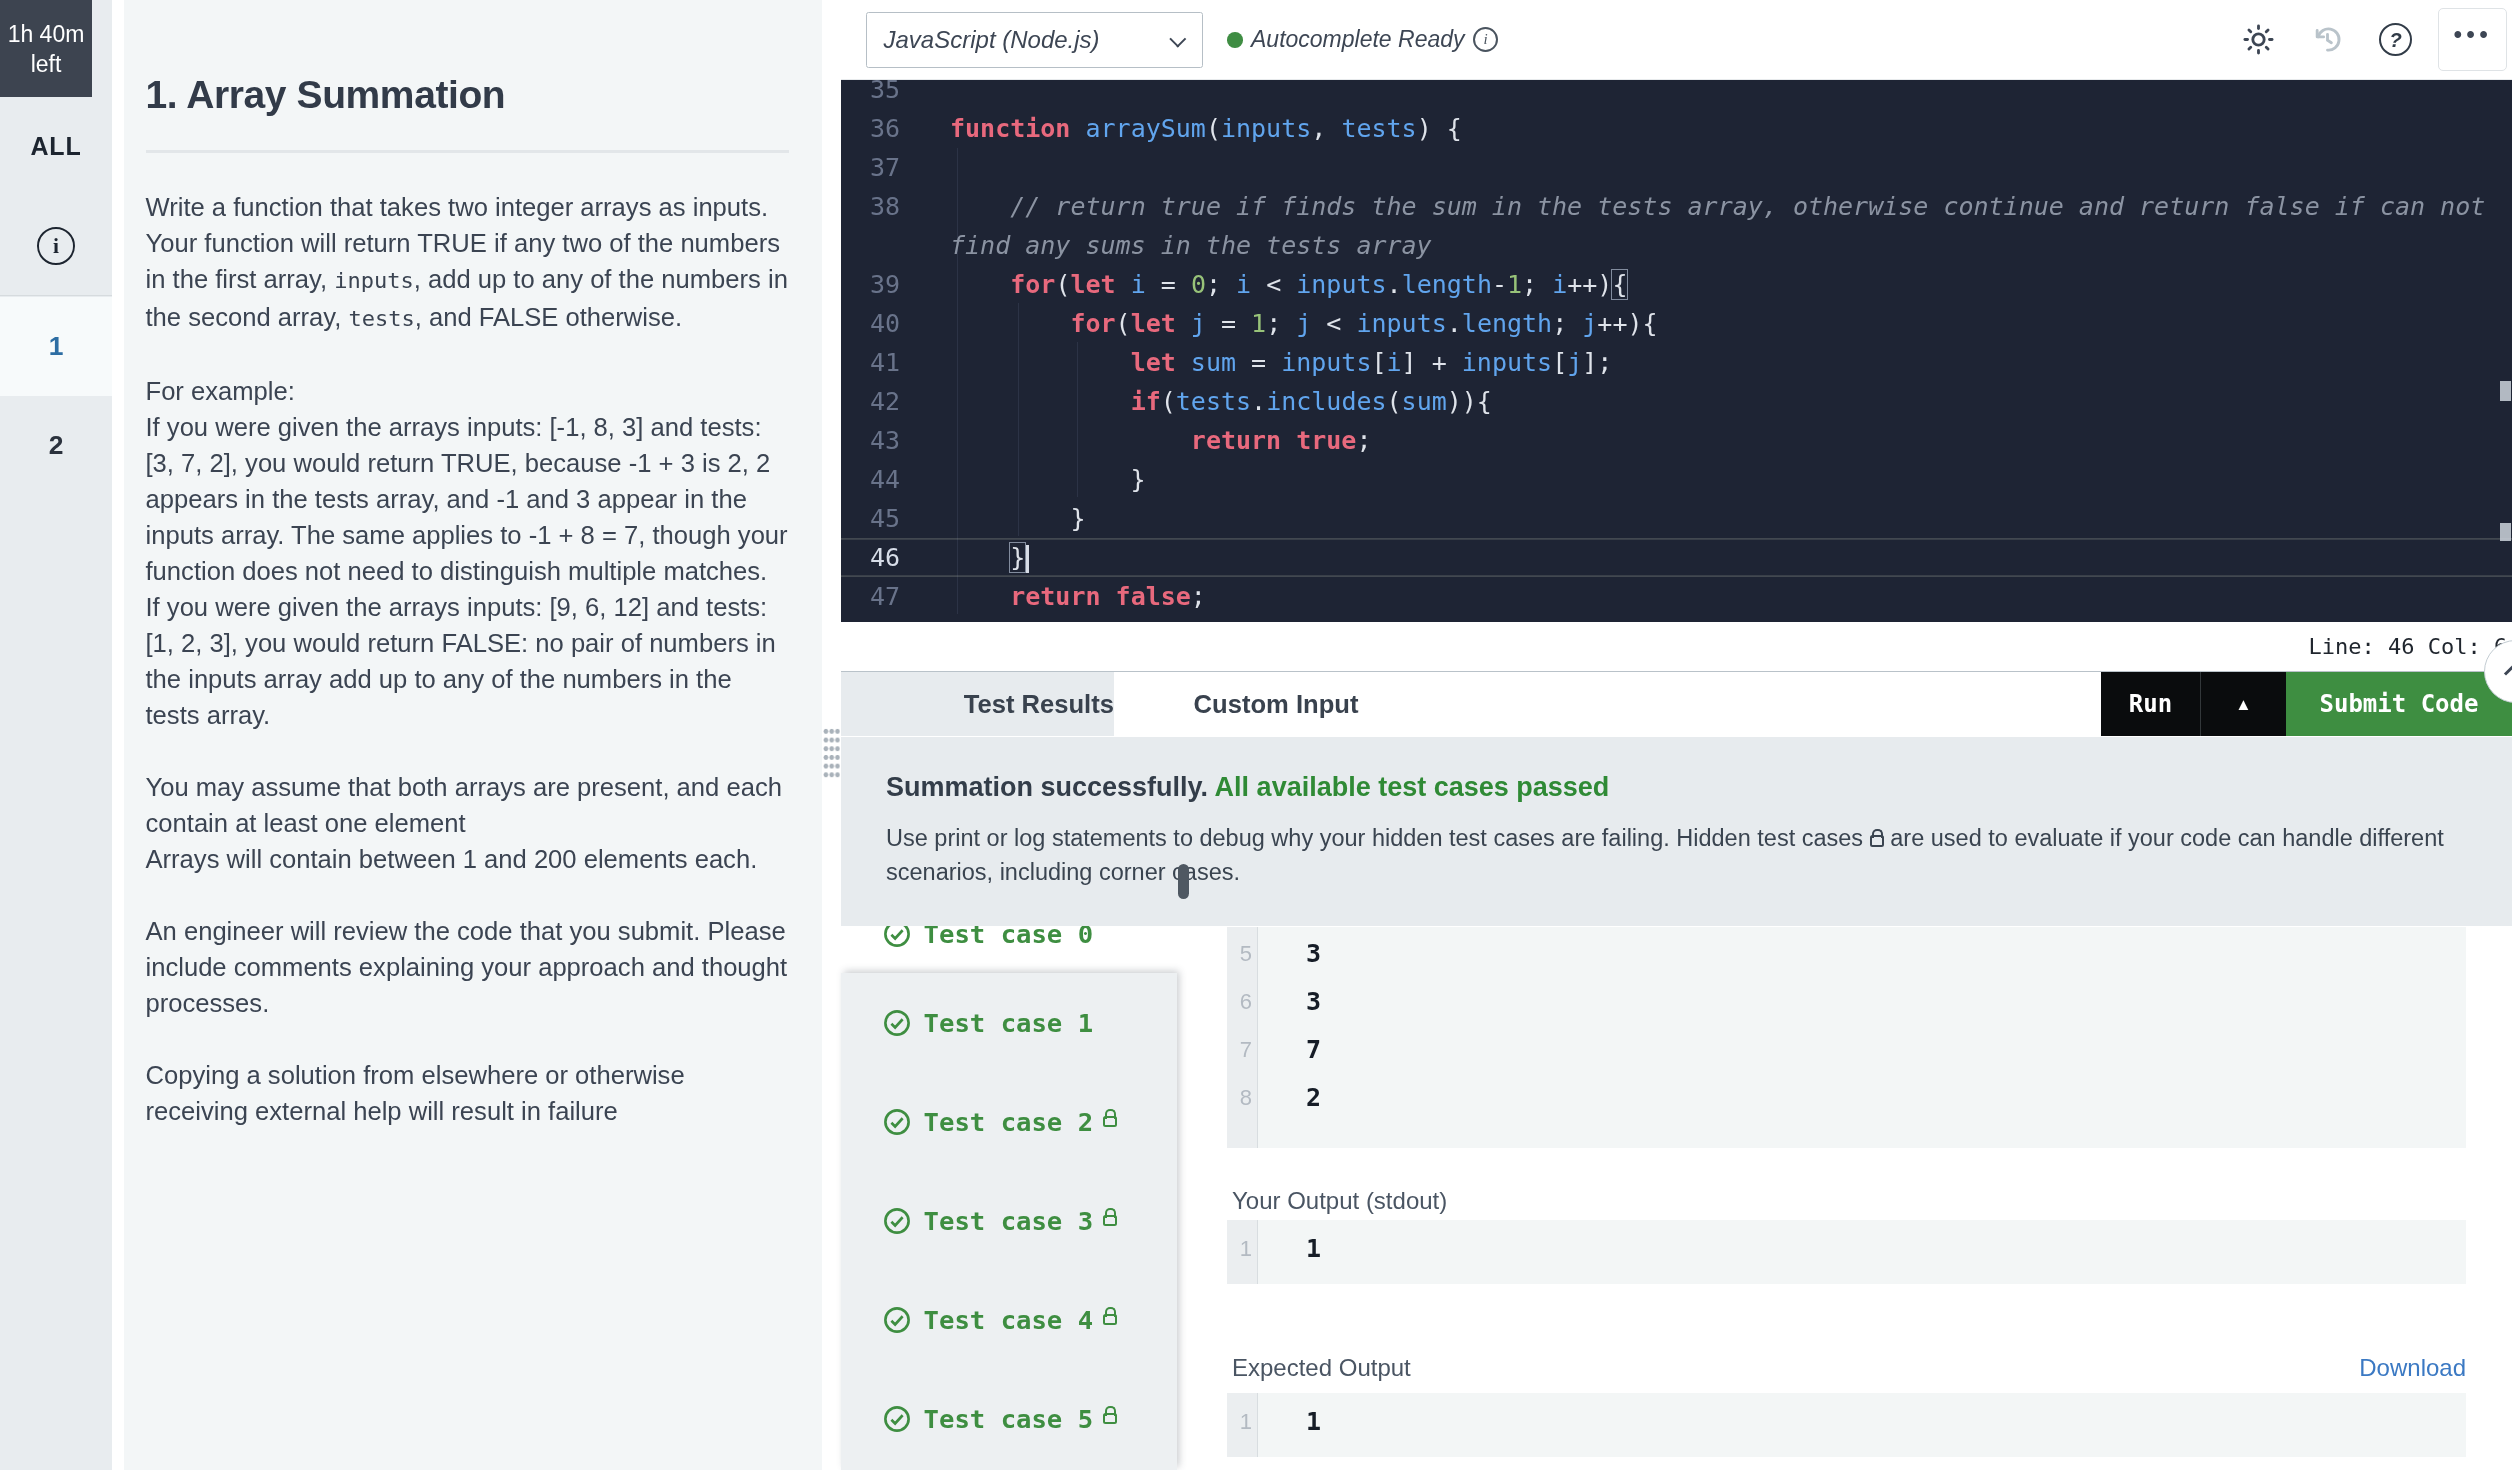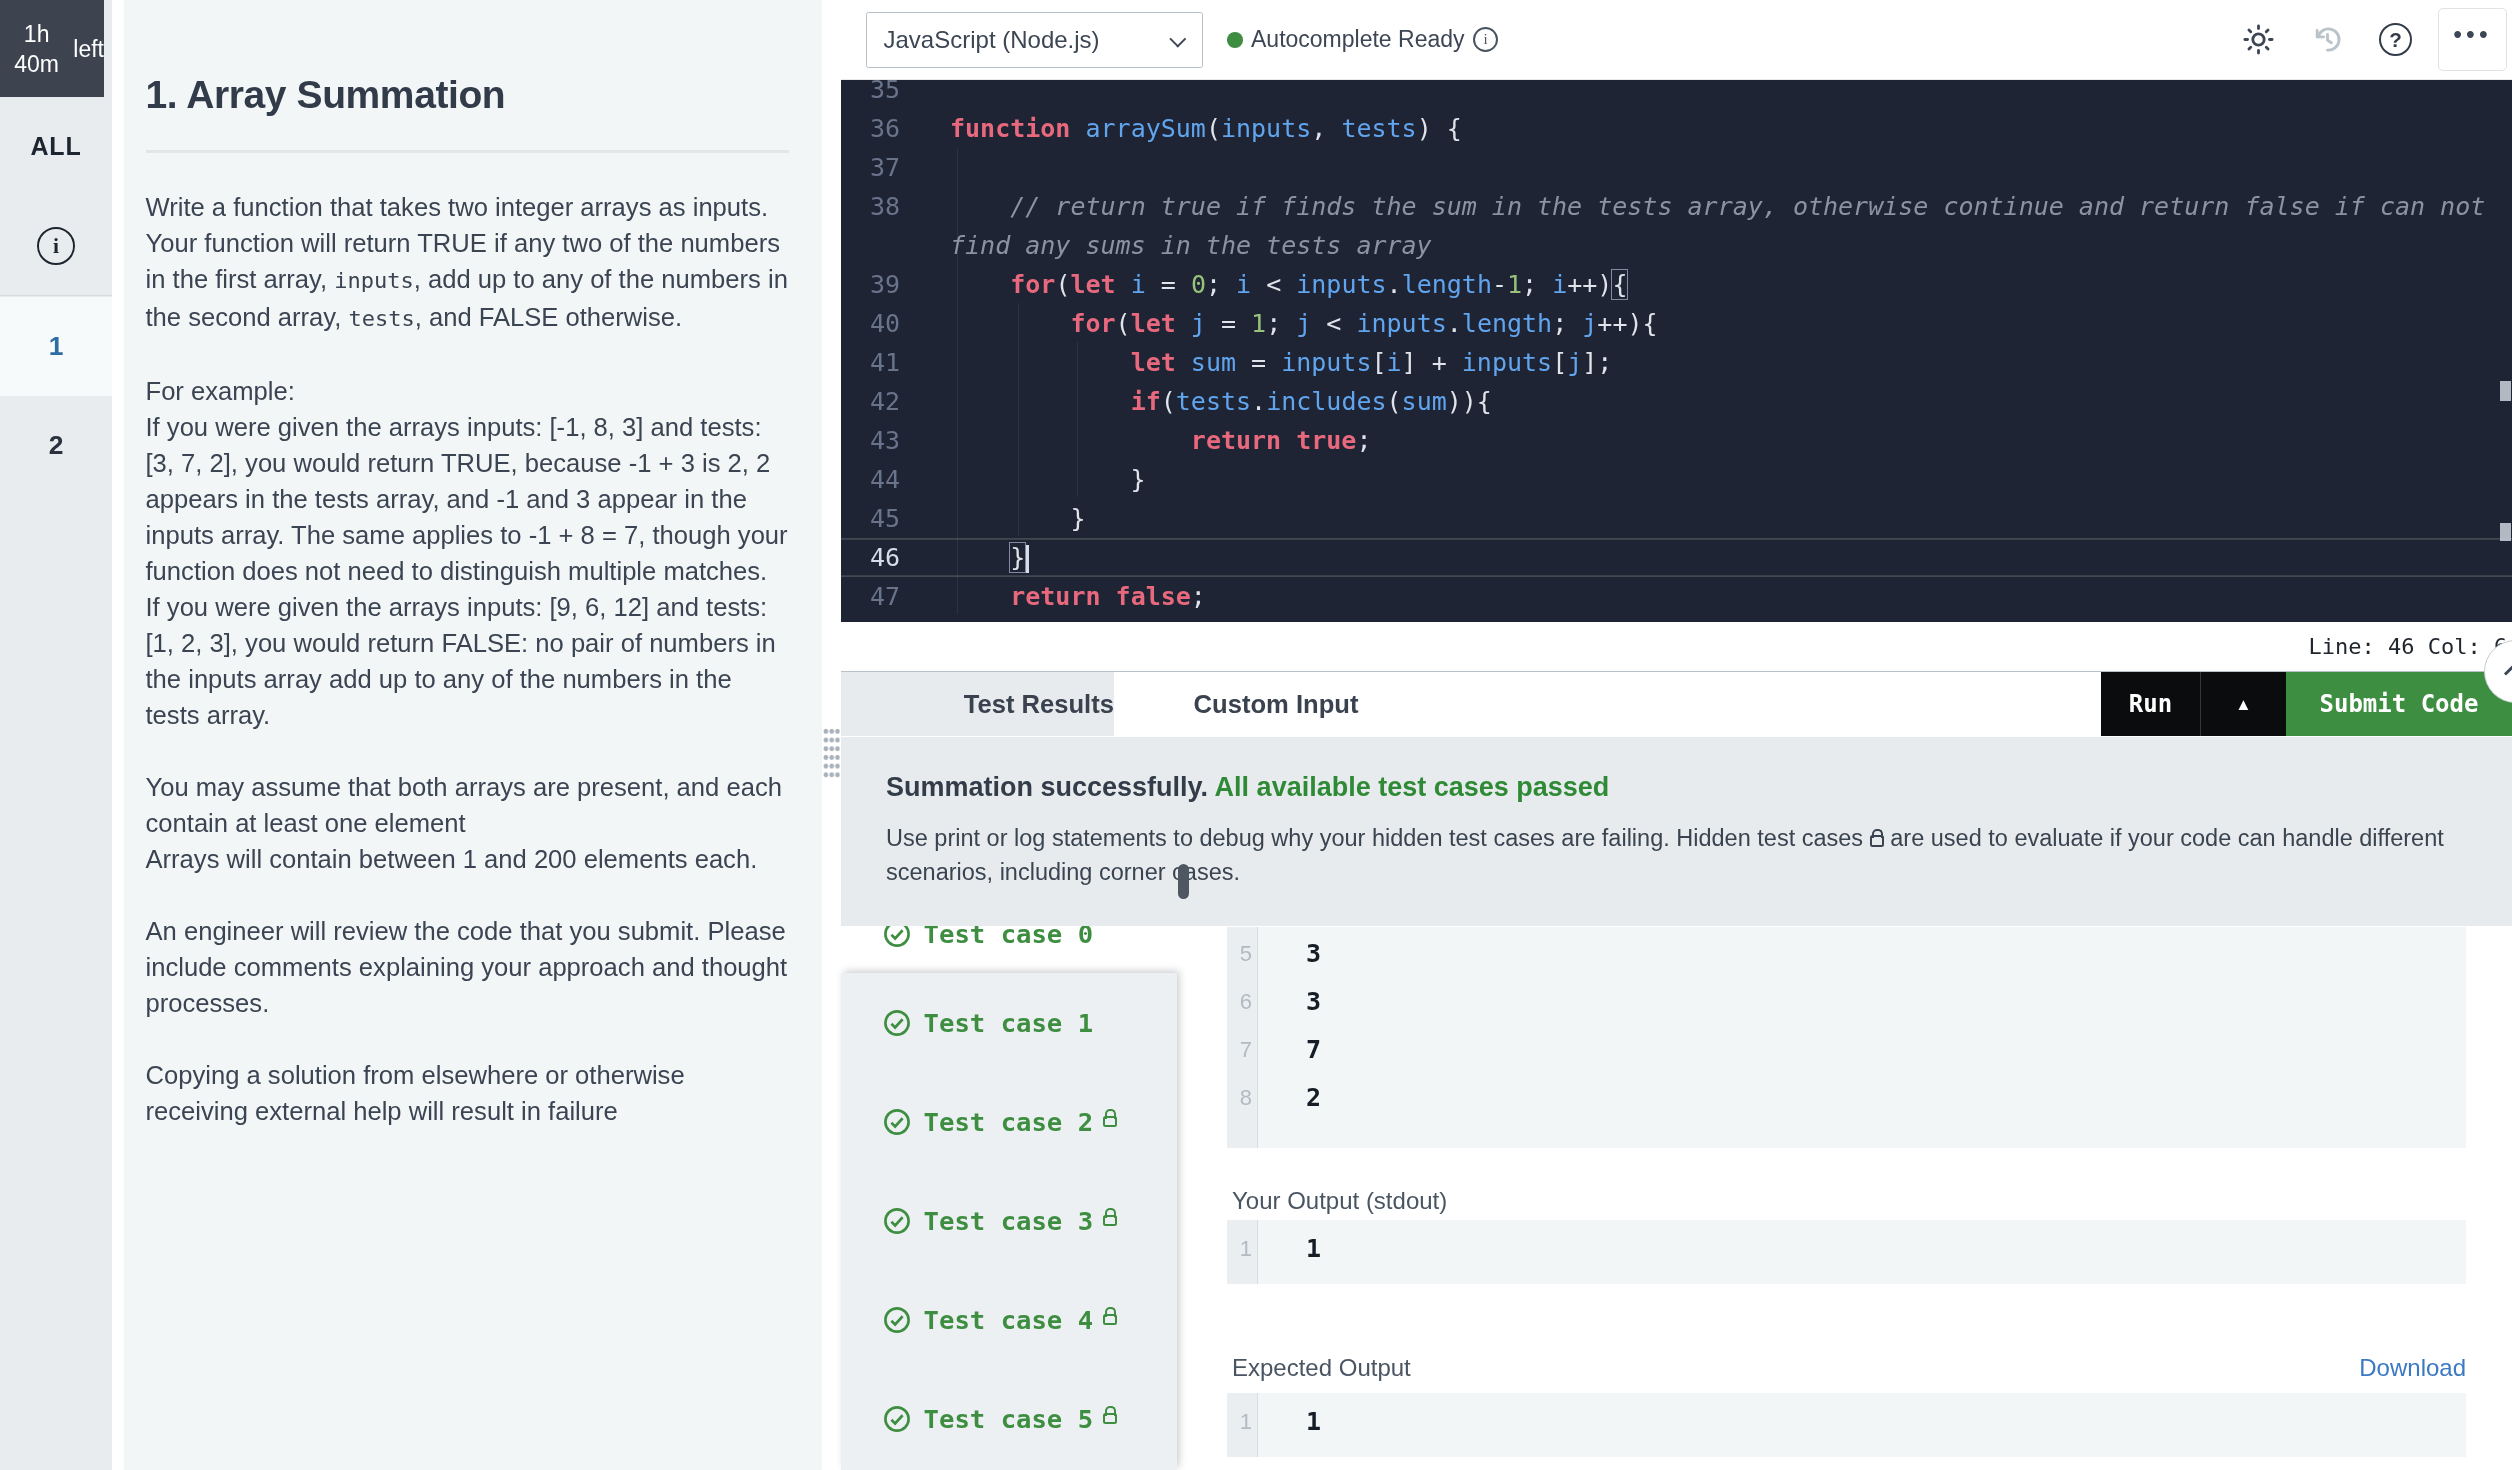--- a/index.html
+++ b/index.html
@@ -1,21 +1,21 @@
 <!DOCTYPE html>
 <html style="font-size:13.2px"><head>
 <meta charset="utf-8">
 <style>
   * { margin:0; padding:0; box-sizing:border-box; }
   html,body { width:2512px; height:1470px; background:#fff; font-family:"Liberation Sans", sans-serif; overflow:hidden; }
   .abs { position:absolute; }
 
   
   #rail { left:0; top:0; width:112px; height:1470px; background:#e8ecef; }
-  #timer { left:0; top:0; width:104px; height:97px; background:#3d4450; color:#fff; font-size:23px; line-height:30px; display:flex; flex-direction:row; align-items:center; justify-content:center; text-align:center; }
+  #timer { left:0; top:0; width:92px; height:97px; background:#3d4450; color:#fff; font-size:23px; line-height:30px; display:flex; flex-direction:column; align-items:center; justify-content:center; text-align:center; }
   .rail-block { left:0; width:112px; height:99px; display:flex; align-items:center; justify-content:center; }
   #rail-all { top:97px; font-weight:bold; font-size:25px; color:#1d2530; letter-spacing:0.8px; }
   #rail-info { top:197px; border-bottom:1.7px solid #d6dbde; }
   .info-circle { width:38px; height:38px; border:2.9px solid #1d2530; border-radius:50%; color:#1d2530; font-size:21.5px; font-weight:bold; display:flex; align-items:center; justify-content:center; font-family:"Liberation Serif", serif; }
   #rail-q1 { top:297px; background:#f7fafb; color:#2d6da3; font-weight:bold; font-size:26.4px; }
   #rail-q2 { top:396px; color:#2b323d; font-weight:bold; font-size:26.4px; }
 
   
   #question { left:124px; top:0; width:698px; height:1470px; background:#f3f6f7; padding:73px 33px 0 21.5px; color:#3b4452; }
   #q-title { font-size:39px; font-weight:bold; color:#323b49; letter-spacing:-0.4px; }
@@ -25,21 +25,21 @@
 
   
   #drag-dots { left:823px; top:727px; width:17.3px; height:51px;
     background-image:radial-gradient(circle, #a9b2ba 2.1px, transparent 2.7px);
     background-size:5.8px 8.7px; }
 
   
   #right { left:841px; top:0; width:1672px; height:1470px; background:#fff; }
 
   
-  #ed-toolbar { left:0; top:0; width:1672px; height:80px; background:#fff; border-bottom:0.8px solid #e7eaec; }
+  #ed-toolbar { left:0; top:0; width:1672px; height:80px; background:#fff; border-bottom:0.8px solid #e7eaec;font-style:italic; }
   #lang-select { left:25px; top:11.6px; width:337px; height:56px; border:1.7px solid #b6bfc6; border-radius:2.5px; background:#fff; font-size:24px; color:#3d4654; display:flex; align-items:center; padding:0 16.5px; }
   #lang-chevron { position:absolute; right:18px; top:20px; width:11.6px; height:11.6px; border-right:2.5px solid #3d4654; border-bottom:2.5px solid #3d4654; transform:rotate(45deg); }
   #ac-dot { left:386px; top:32px; width:15.7px; height:15.7px; border-radius:50%; background:#3f8d43; }
   #ac-label { left:410px; top:26.4px; font-size:23px; color:#3d4654; }
   #ac-info { left:632px; top:27px; width:25px; height:25px; border:2.1px solid #4a545f; border-radius:50%; color:#4a545f; font-size:15px; font-family:"Liberation Serif", serif; display:flex; align-items:center; justify-content:center; }
   .tb-icon { top:24px; width:31px; height:31px; }
   #icon-theme { left:1402px; }
   #icon-history { left:1471px; }
   #icon-help { left:1538px; width:33px; height:33px; border:2.9px solid #323c48; border-radius:50%; color:#323c48; font-weight:bold; font-size:20.6px; display:flex; align-items:center; justify-content:center; top:23px; }
   #more-box { left:1597px; top:8.3px; width:69px; height:63px; border:1.7px solid #dfe3e6; border-radius:5px; display:flex; align-items:center; justify-content:center; color:#3d4654; font-size:25px; letter-spacing:4.1px; padding-bottom:10px; }

